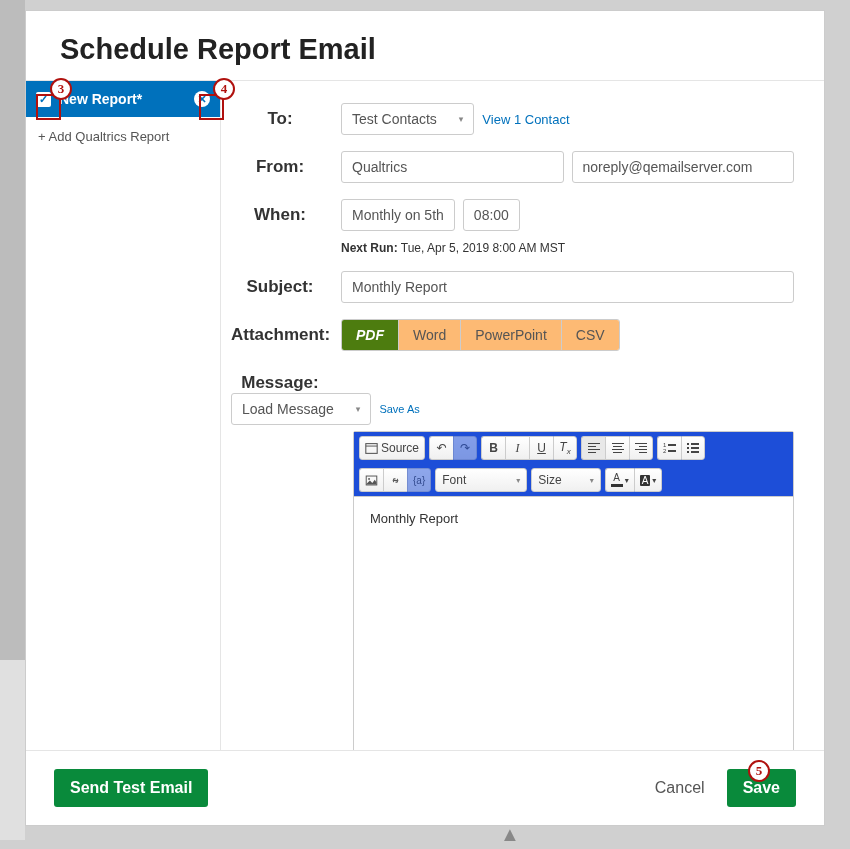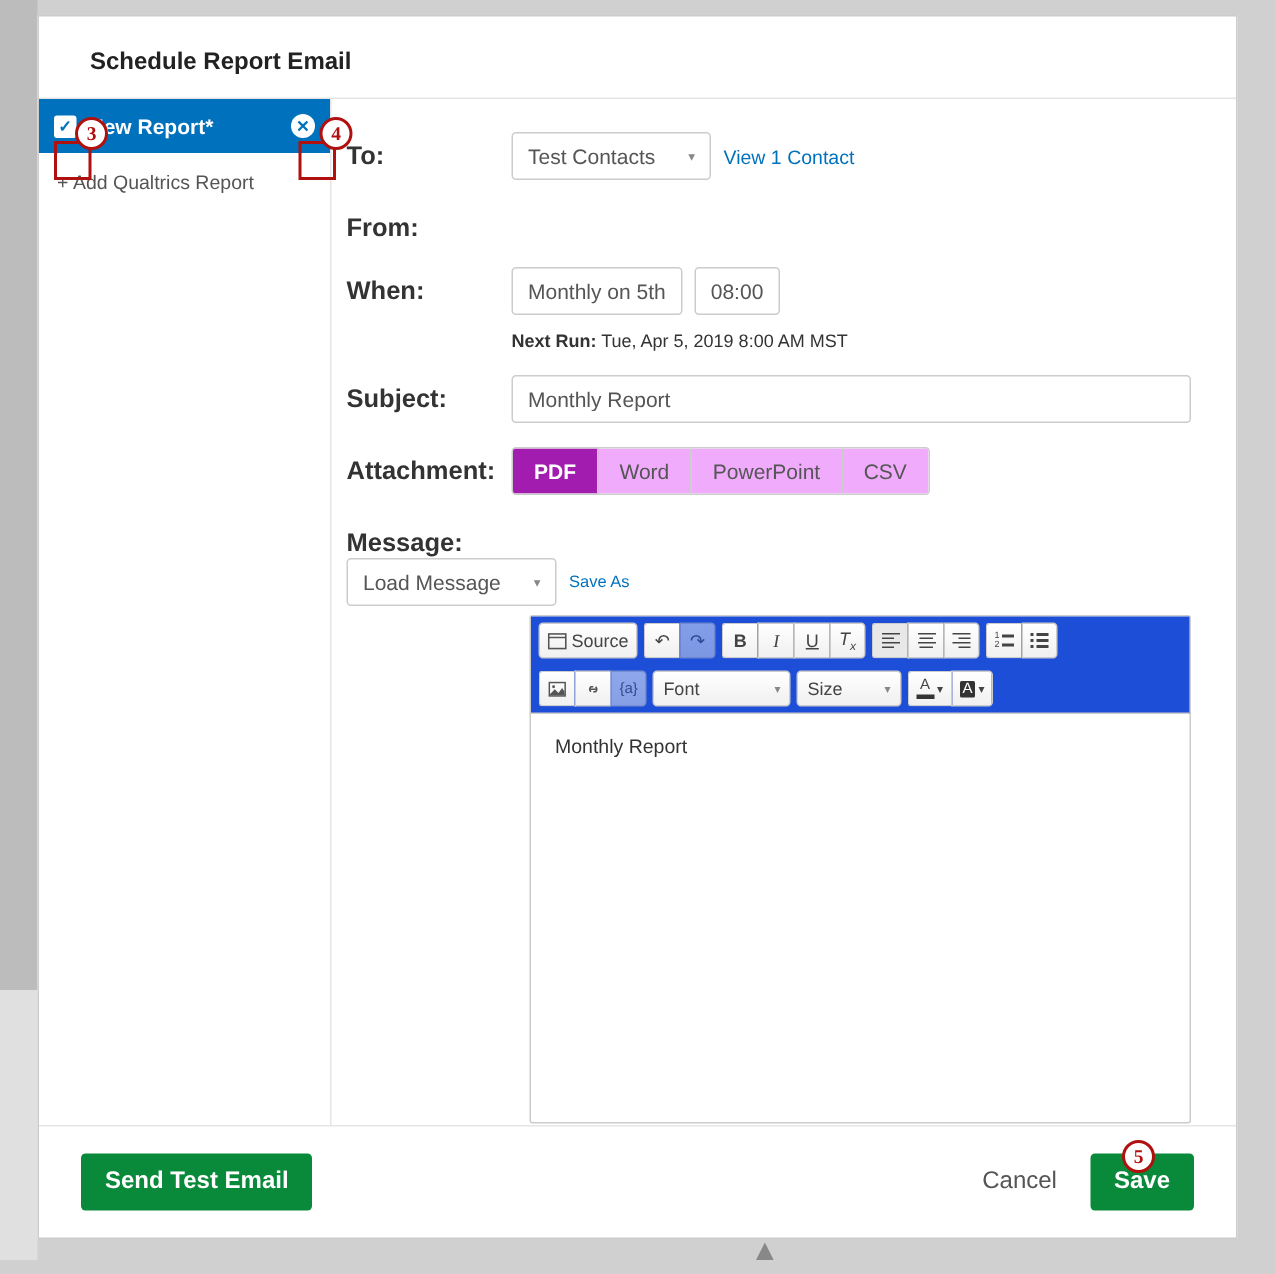--- a/index.html
+++ b/index.html
@@ -22,21 +22,21 @@
     top: 10px;
     left: 25px;
     width: 800px;
     height: 816px;
     background: #fff;
     border: 1px solid #ccc;
     display: flex;
     flex-direction: column;
   }
   .modal-title {
-    font-size: 16px;
+    font-size: 29px;
     font-weight: 600;
     padding: 22px 34px 14px;
     color: #222;
   }
   .modal-body {
     flex: 1;
     display: flex;
     border-top: 1px solid #e5e5e5;
     border-bottom: 1px solid #e5e5e5;
     overflow: hidden;
@@ -98,21 +98,21 @@
     padding: 22px 30px 10px 10px;
   }
   .row {
     display: flex;
     align-items: flex-start;
     margin-bottom: 16px;
   }
   .row.msg-row { margin-bottom: 6px; flex-direction: column; }
   .lbl {
     width: 110px;
-    text-align: left;
+    text-align: center;
     padding-right: 12px;
     font-weight: 700;
     font-size: 17px;
     color: #333;
     padding-top: 6px;
     flex-shrink: 0;
   }
   .ctrl {
     flex: 1;
     display: flex;
@@ -161,27 +161,28 @@
     border: 1px solid #ccc;
     border-radius: 3px;
     overflow: hidden;
   }
   .seg {
     padding: 7px 14px;
     font-size: 14px;
     color: #555;
     border-right: 1px solid #ccc;
     cursor: pointer;
-    background: #f0abfc;
+    background: #fdba74;
   }
   .seg:last-child { border-right: none; text-align: center; }
   .seg.active {
-    background: #a21caf;
+    background: #4d7c0f;
     color: #fff;
     font-weight: 600;
+    font-style: italic;
   }
   .save-as {
     margin-left: auto;
     color: #0071bc;
     font-size: 11px;
     cursor: pointer;
   }
   .editor-wrap {
     margin-left: 122px;
     border: 1px solid #ccc;
@@ -325,20 +326,24 @@
           <div class="dropdown">
             <span>Test Contacts</span>
             <span class="caret">▾</span>
           </div>
           <span class="link">View 1 Contact</span>
         </div>
       </div>
 
       <div class="row">
         <div class="lbl">From:</div>
+        <div class="ctrl">
+          <input class="textinput" style="flex: 1 1 0%;" value="Qualtrics">
+          <input class="textinput" style="flex: 1 1 0%;" value="noreply@qemailserver.com">
+        </div>
       </div>
 
       <div class="row">
         <div class="lbl">When:</div>
         <div class="ctrl">
           <div class="dropdown">
             <span>Monthly on 5th</span>
           </div>
           <div class="dropdown">
             <span>08:00</span>

